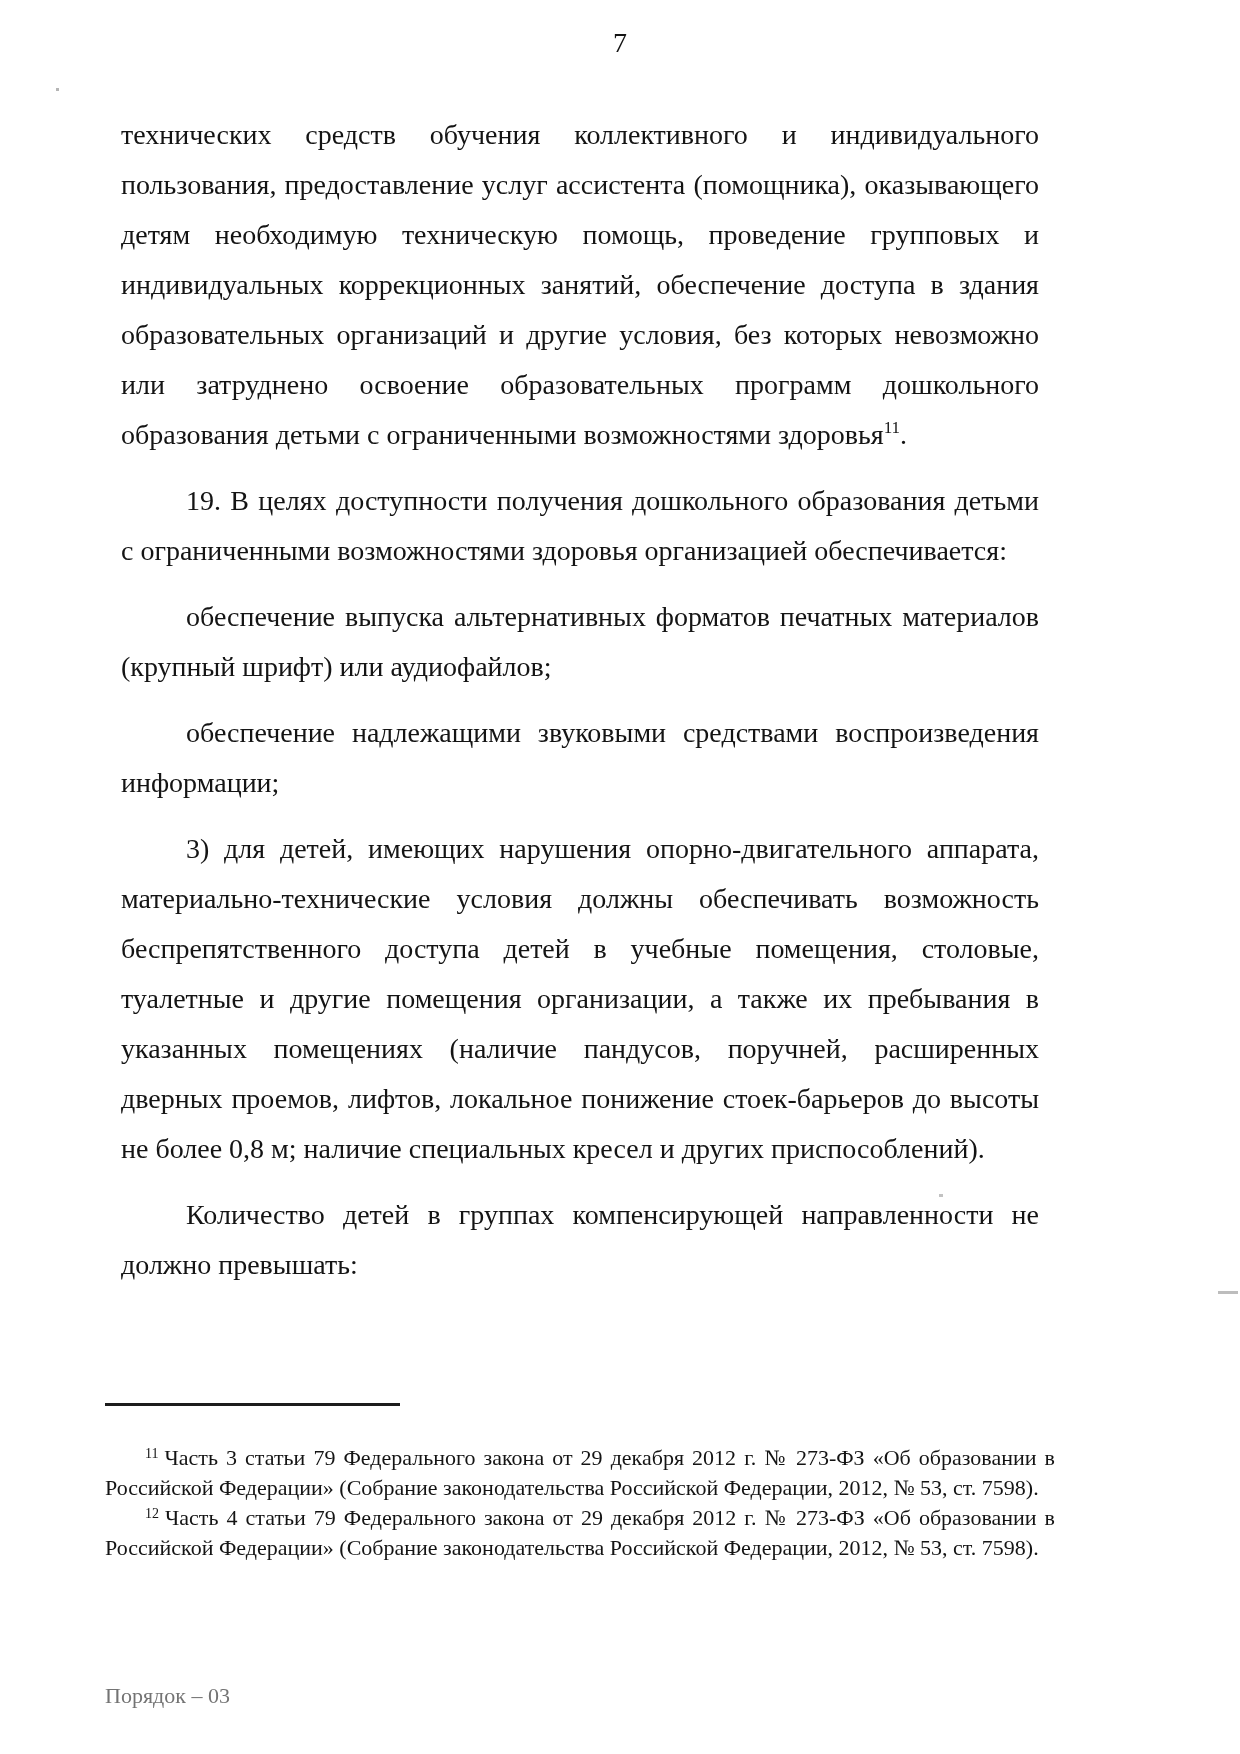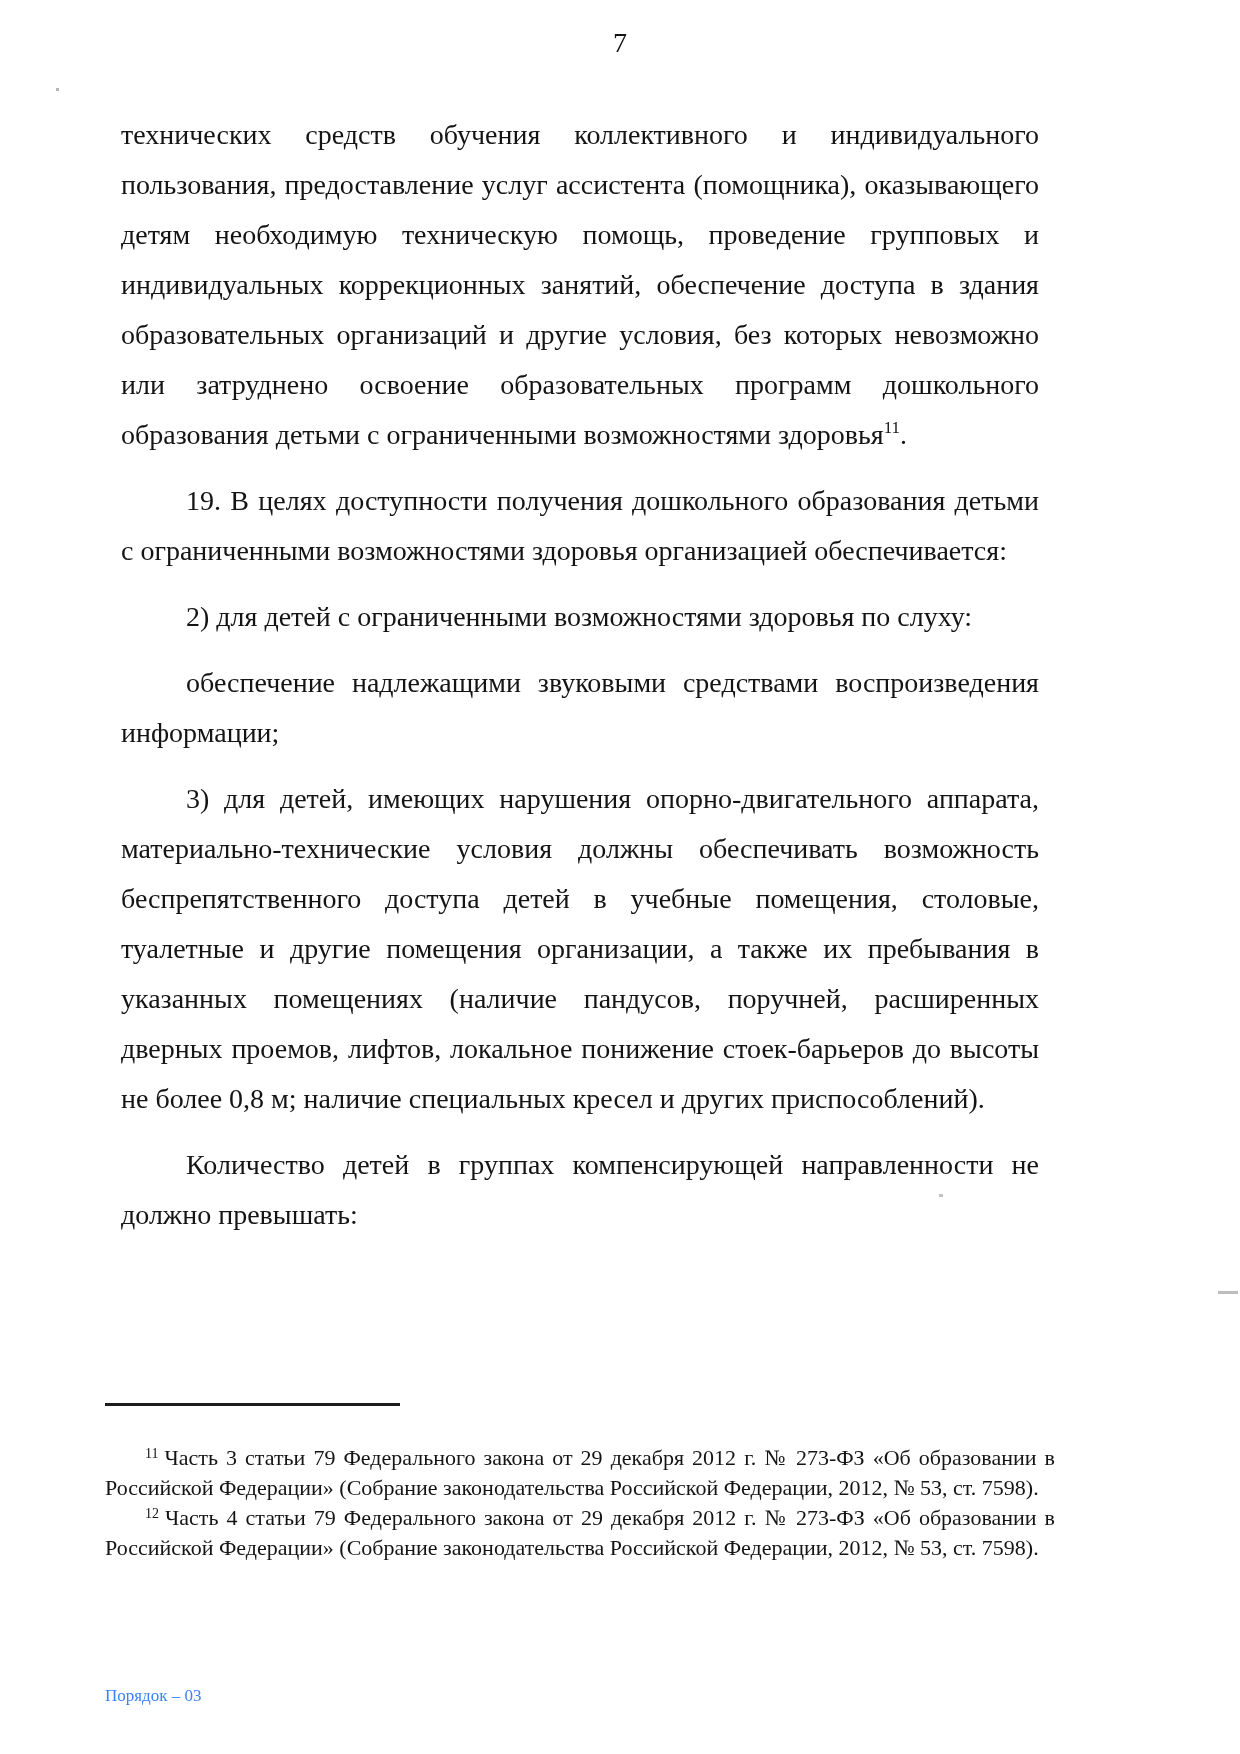--- a/index.html
+++ b/index.html
@@ -71,23 +71,23 @@
   .fn-marker {
     font-size: 14px;
     line-height: 0;
     vertical-align: 7px;
     margin-right: 6px;
   }
   .doc-footer {
     position: absolute;
     top: 1686px;
     left: 105px;
-    font-size: 17px;
+    font-size: 22px;
     line-height: 20px;
-    color: #3b82f6;
+    color: #737373;
   }
   
   .artifact {
     position: absolute;
     background: #b5b5b5;
   }
   .artifact.dot-top-left   { left: 56px;  top: 88px;   width: 3px;  height: 3px; }
   .artifact.speck-mid      { left: 939px; top: 1194px; width: 4px;  height: 3px; background:#c2c2c2; }
   .artifact.dash-right     { left: 1218px; top: 1291px; width: 20px; height: 3px; background:#bdbdbd; }
 </style>
@@ -99,22 +99,22 @@
   <div class="page-number">7</div>
 
   <main class="body-text">
 
     <p class="para"><span>технических средств обучения коллективного и индивидуального пользования, предоставление услуг ассистента (помощника), оказывающего детям необходимую техническую помощь, проведение групповых и индивидуальных коррекционных занятий, обеспечение доступа в здания образовательных организаций и другие условия, без которых невозможно или затруднено освоение образовательных программ дошкольного образования детьми с ограниченными возможностями здоровья</span><sup class="fn-ref">11</sup><span>.</span></p>
 
     <p class="para indent"><span>19. В целях доступности получения дошкольного образования детьми с ограниченными возможностями здоровья организацией обеспечивается:</span></p>
 
 
 
+    <p class="para indent"><span>обеспечение выпуска альтернативных форматов печатных материалов (крупный шрифт) или аудиофайлов;</span></p>
 
-    <p class="para indent"><span>2) для детей с ограниченными возможностями здоровья по слуху:</span></p>
 
     <p class="para indent"><span>обеспечение надлежащими звуковыми средствами воспроизведения информации;</span></p>
 
     <p class="para indent"><span>3) для детей, имеющих нарушения опорно-двигательного аппарата, материально-технические условия должны обеспечивать возможность беспрепятственного доступа детей в учебные помещения, столовые, туалетные и другие помещения организации, а также их пребывания в указанных помещениях (наличие пандусов, поручней, расширенных дверных проемов, лифтов, локальное понижение стоек-барьеров до высоты не более 0,8 м; наличие специальных кресел и других приспособлений).</span></p>
 
 
     <p class="para indent"><span>Количество детей в группах компенсирующей направленности не должно превышать:</span></p>
 
   </main>
 

